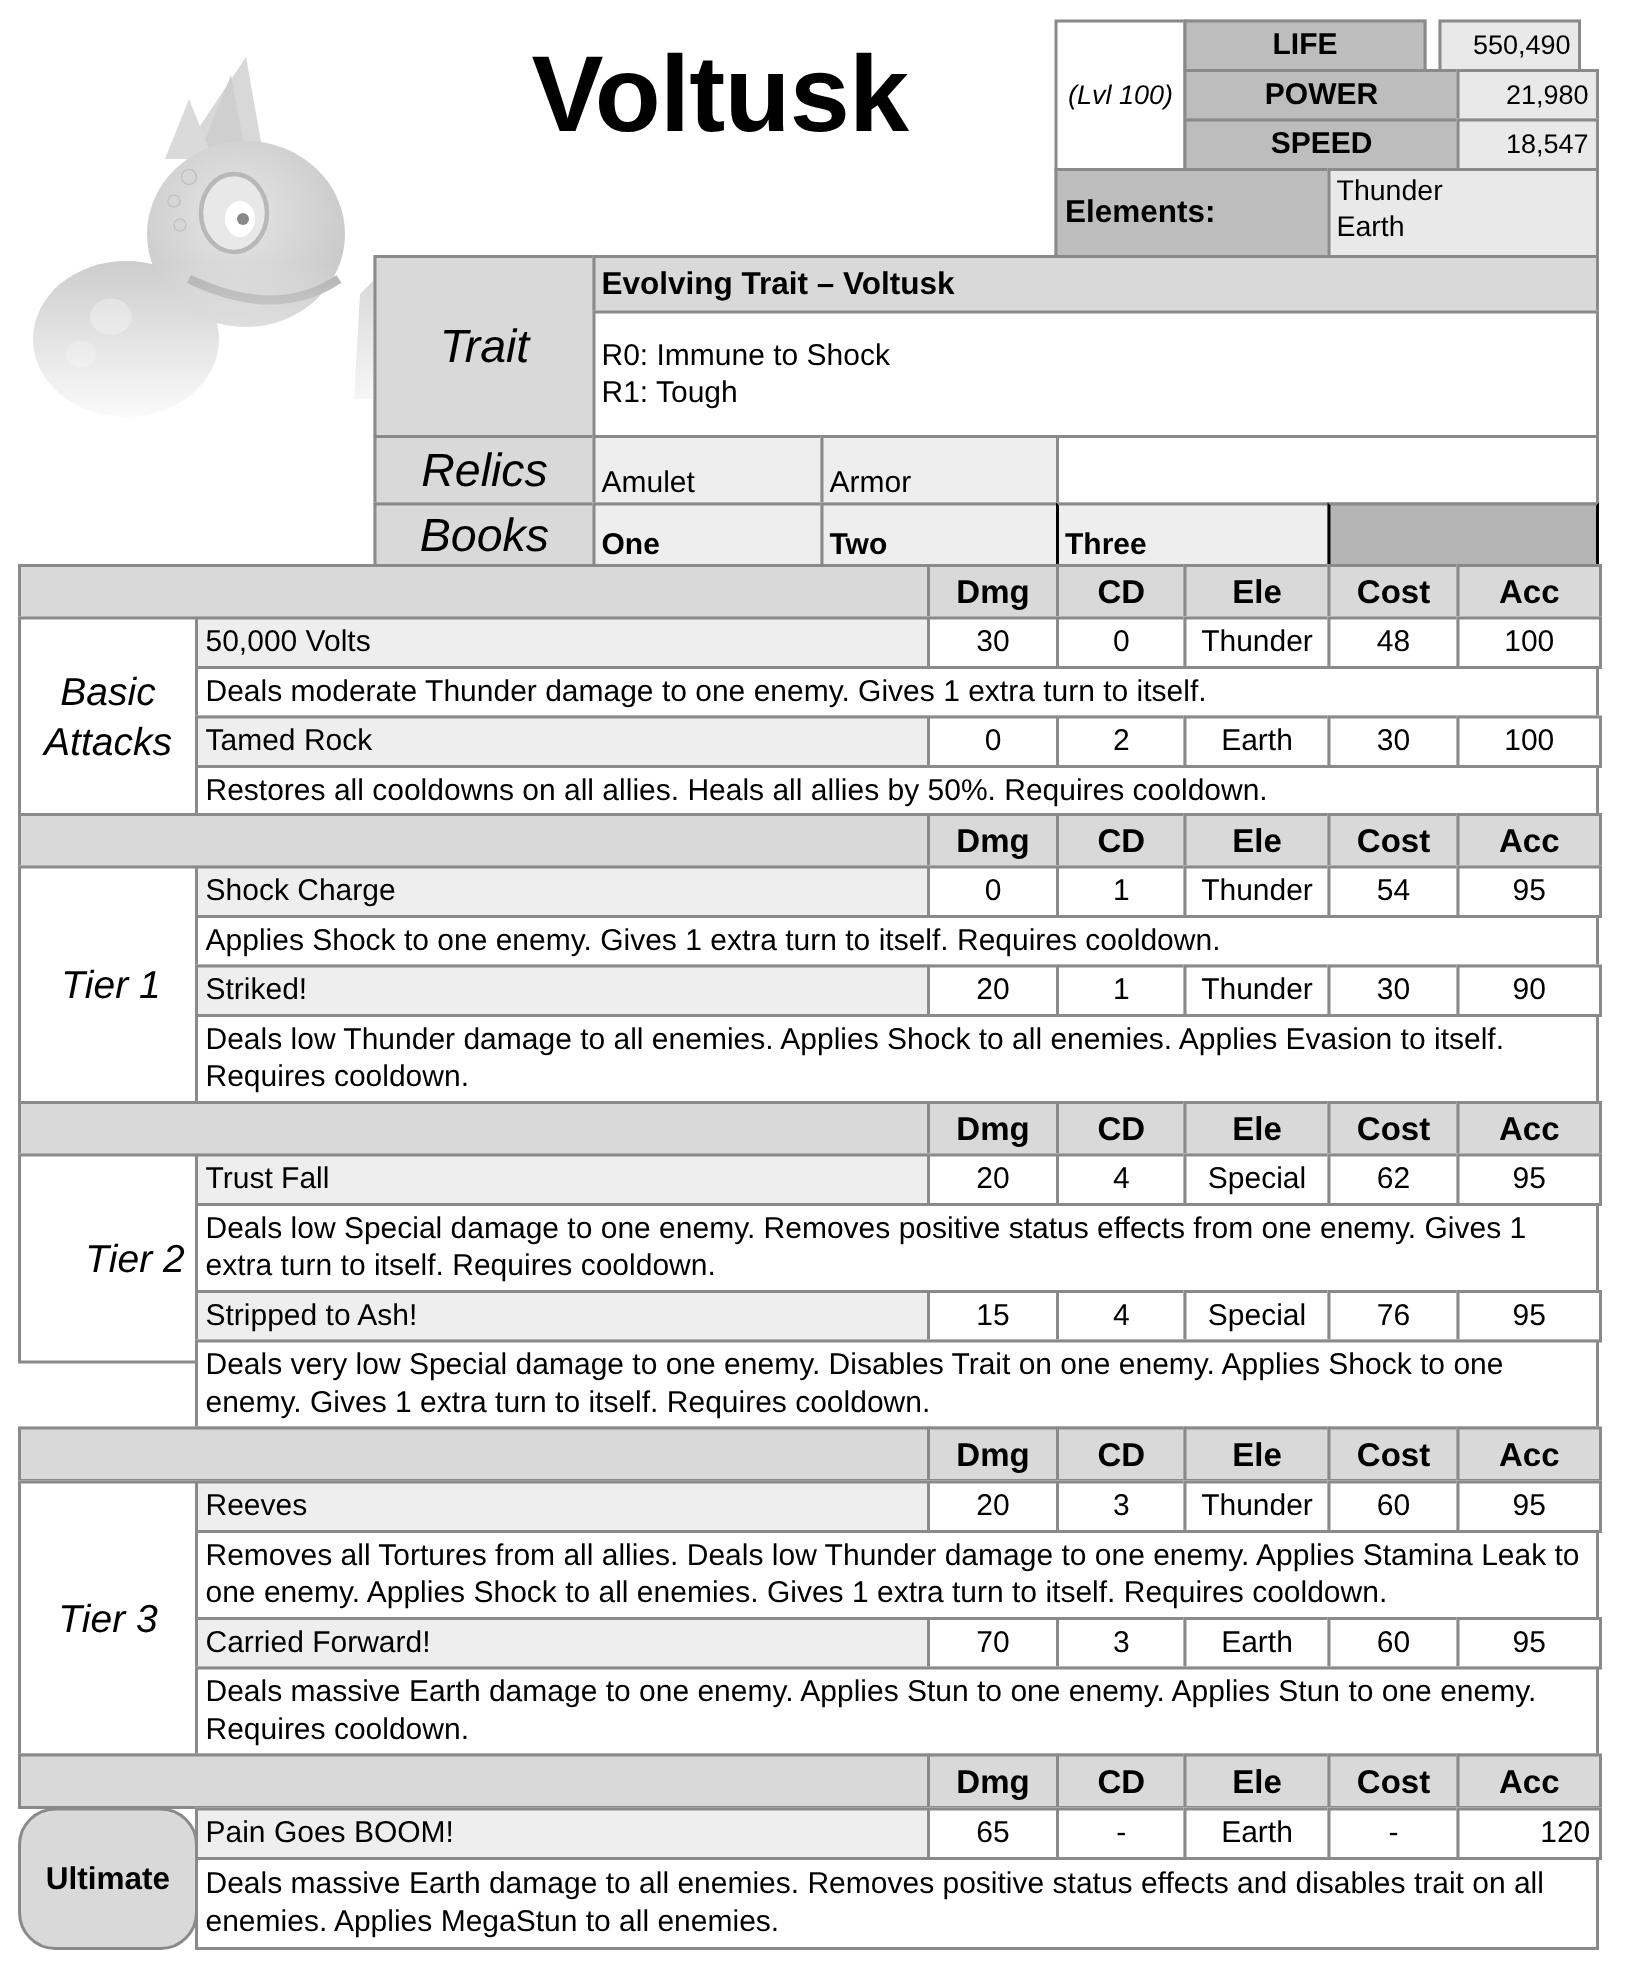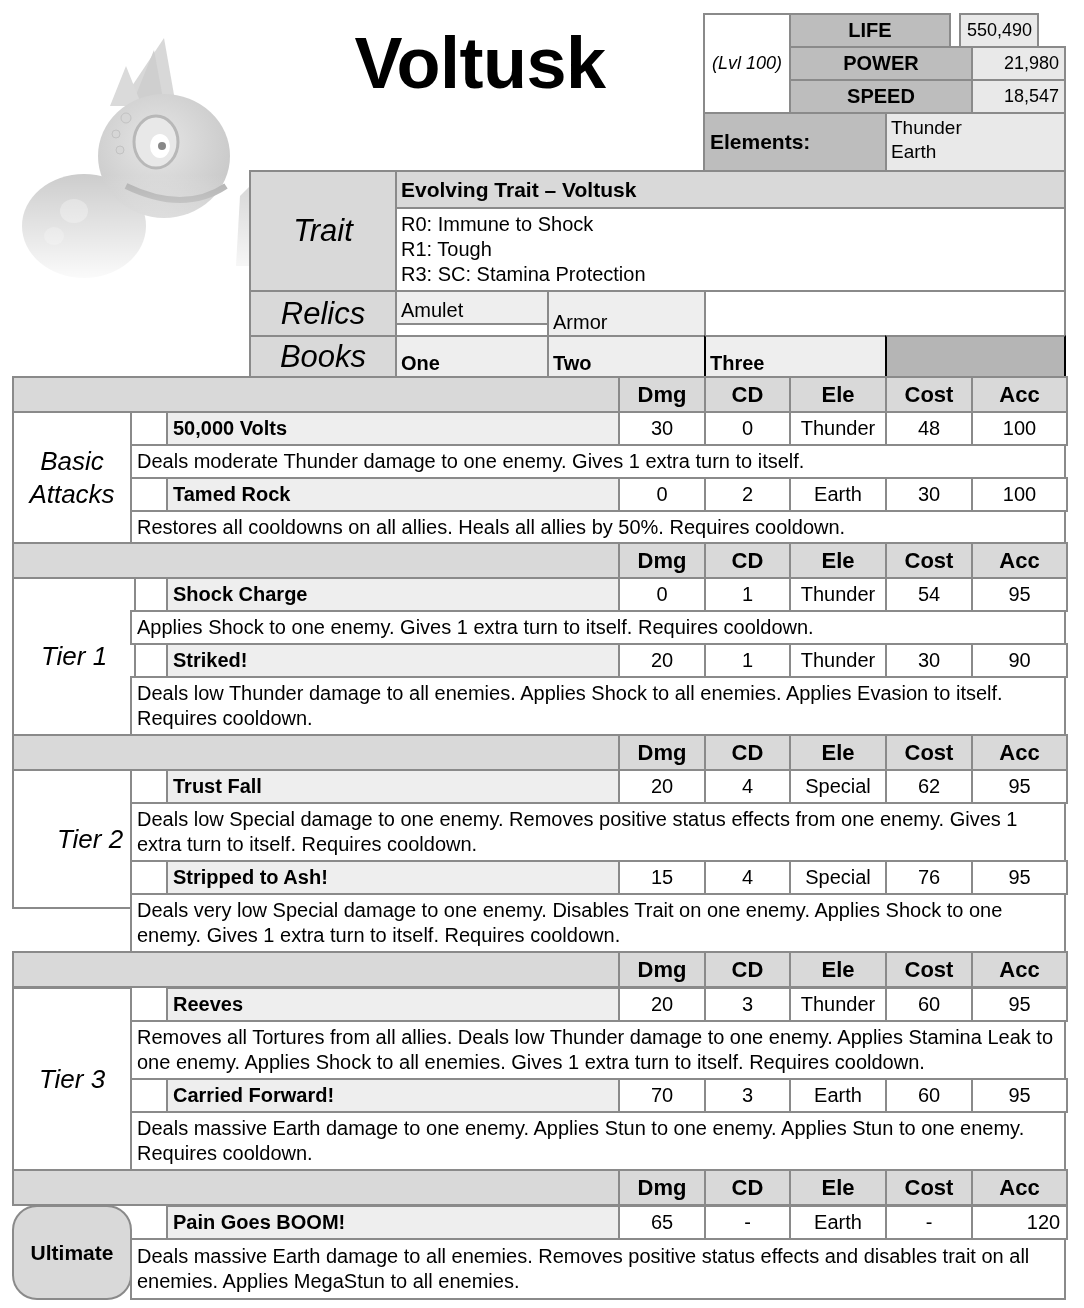--- a/index.html
+++ b/index.html
@@ -25,21 +25,21 @@
   .trait-title { background:#d9d9d9; font-weight:bold; font-size:21px; padding-left:4px; }
   .trait-body { background:#fff; flex-direction:column; align-items:flex-start; justify-content:center; font-size:20px; line-height:25px; padding-left:4px; }
   .relic { background:#eeeeee; font-size:20px; padding-left:4px; align-items:flex-end; padding-bottom:1px; }
   .book { background:#eeeeee; font-size:20px; font-weight:bold; padding-left:4px; align-items:flex-end; padding-bottom:1px; }
 
   
   .hdr { background:#d9d9d9; justify-content:center; font-weight:bold; font-size:22px; }
   .hdr-blank { background:#d9d9d9; }
   .grp { background:#fff; justify-content:center; text-align:center; font-style:italic; font-size:26px; line-height:33px; }
   .grp.ult { background:#d9d9d9; font-style:normal; font-weight:bold; font-size:21px; }
-  .mname { background:#eeeeee; font-weight:bold; font-size:20px; padding-left:5px;margin-left:36px; }
+  .mname { background:#eeeeee; font-weight:normal; font-size:20px; padding-left:5px; }
   .mval { background:#fff; justify-content:center; font-size:20px; }
   .mdesc { background:#fff; font-size:20px; line-height:25px; padding-left:5px; padding-right:4px; }
 </style>
 </head>
 <body>
 
 <svg id="creature" viewBox="0 0 240 252">
   <defs>
     <radialGradient id="bodyG" cx="0.45" cy="0.4" r="0.6">
       <stop offset="0" stop-color="#e6e6e6"></stop>
@@ -73,44 +73,43 @@
 
   <path d="M226 160 L236 150 L240 230 L222 230 Z" fill="#d4d4d4"></path>
   <rect x="0" y="0" width="240" height="252" fill="url(#fadeG)"></rect>
 </svg>
 
 <div id="title">Voltusk</div>
 
 <div class="cell lvl" style="left:703px;top:13px;width:88px;height:101px;">(Lvl 100)</div>
 
 <div class="cell stat-label" style="left:789px;top:13px;width:162px;height:35px;">LIFE</div>
-<div class="cell stat-val" style="left:959px;top:13px;width:80px;height:35px;">550,490</div>
+<div class="cell stat-val" style="left:959px;top:13px;width:95px;height:35px;">550,490</div>
 
 <div class="cell stat-label" style="left:789px;top:46px;width:184px;height:35px;">POWER</div>
 <div class="cell stat-val" style="left:971px;top:46px;width:95px;height:35px;">21,980</div>
 
 <div class="cell stat-label" style="left:789px;top:79px;width:184px;height:35px;">SPEED</div>
 <div class="cell stat-val" style="left:971px;top:79px;width:95px;height:35px;">18,547</div>
 
 <div class="cell el-label" style="left:703px;top:112px;width:184px;height:60px;">Elements:</div>
 <div class="cell el-val" style="left:885px;top:112px;width:181px;height:60px;">
   <div>Thunder</div>
   <div>Earth</div>
 </div>
 
 <div class="cell sec-label" style="left:249px;top:170px;width:148px;height:122px;">Trait</div>
 <div class="cell trait-title" style="left:395px;top:170px;width:671px;height:39px;">Evolving Trait – Voltusk</div>
 <div class="cell trait-body" style="left:395px;top:207px;width:671px;height:85px;">
   <div>R0: Immune to Shock</div>
   <div>R1: Tough</div>
-  <div>R3: SC: Stamina Protection</div>
 </div>
 
 <div class="cell sec-label" style="left:249px;top:290px;width:148px;height:47px;">Relics</div>
-<div class="cell relic" style="left:395px;top:290px;width:154px;height:35px;">Amulet</div>
+<div class="cell relic" style="left:395px;top:290px;width:154px;height:47px;">Amulet</div>
 <div class="cell relic" style="left:547px;top:290px;width:159px;height:47px;">Armor</div>
 <div class="cell" style="left:704px;top:290px;width:362px;height:47px;background:#fff;"></div>
 
 <div class="cell sec-label" style="left:249px;top:335px;width:148px;height:43px;">Books</div>
 <div class="cell book" style="left:395px;top:335px;width:154px;height:43px;">One</div>
 <div class="cell book" style="left:547px;top:335px;width:159px;height:43px;">Two</div>
 <div class="cell book" style="left:704px;top:335px;width:183px;height:43px;border-left-color:#000;">Three</div>
 <div class="cell" style="left:885px;top:335px;width:181px;height:43px;background:#b5b5b5;border-left-color:#000;border-right-color:#000;"></div>
 
 <div id="moves">

